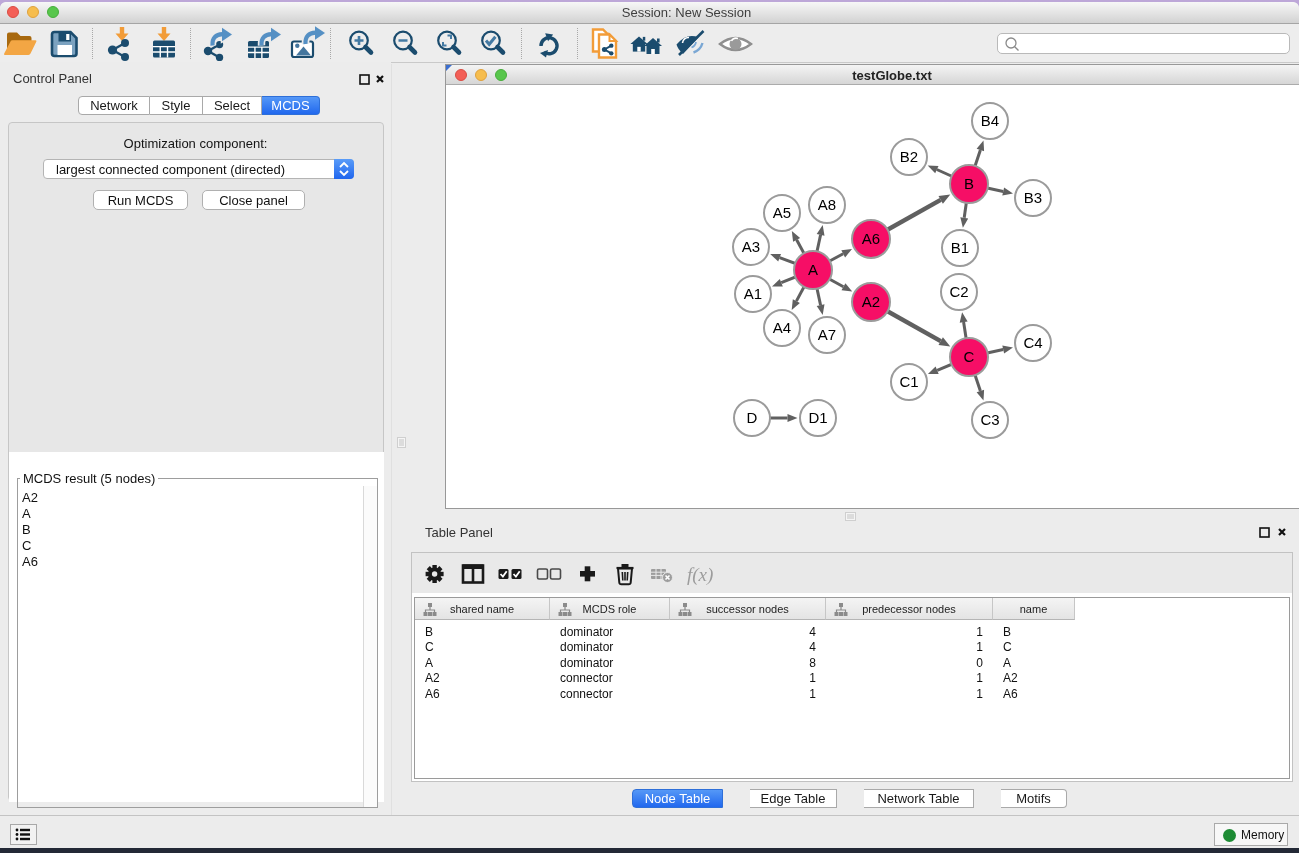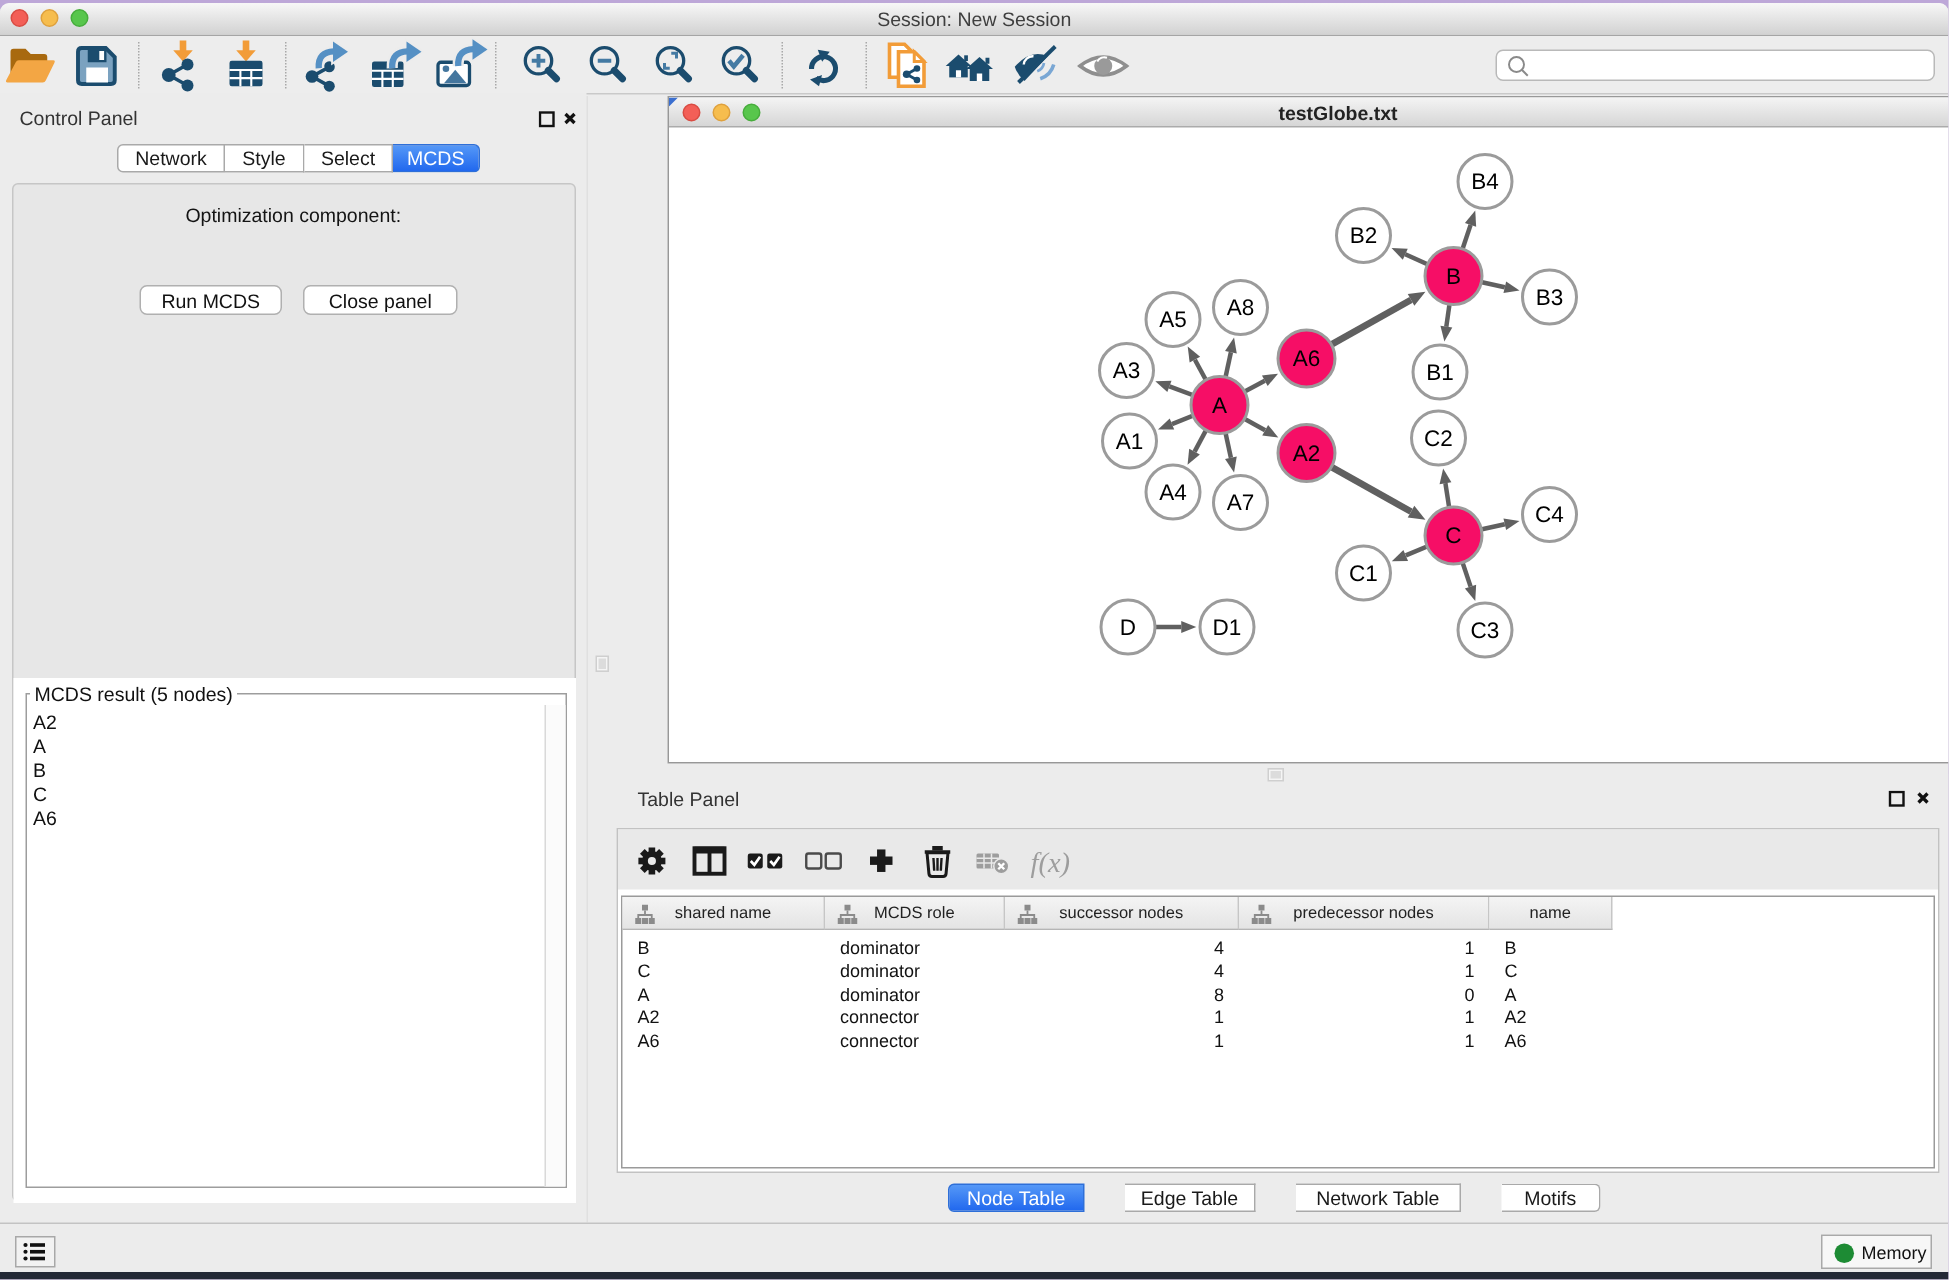--- a/index.html
+++ b/index.html
@@ -4,21 +4,21 @@
 <style>
   * { margin:0; padding:0; box-sizing:border-box; }
   html,body { width:1299px; height:853px; overflow:hidden; }
   body { font-family:"Liberation Sans", sans-serif; position:relative; background:#bda7d8; }
   .abs { position:absolute; }
   
   #win { position:absolute; left:0; top:2px; width:1299px; height:846px;
          background:#ececec; border-radius:6px 6px 0 0; overflow:hidden; }
   #titlebar { position:absolute; left:0; top:0; width:1299px; height:22px;
               background:linear-gradient(#f7f7f7,#d2d2d2); border-bottom:1px solid #a5a5a5;
-              border-radius:6px 6px 0 0; }
+              border-radius:6px 6px 0 0;padding-left:37px; }
   #titlebar .title { position:absolute; width:100%; text-align:center; top:3px;
                      font-size:13px; color:#3e3e3e; }
   .tl { position:absolute; top:5px; width:12px; height:12px; border-radius:50%; }
   #toolbar { position:absolute; left:0; top:22px; width:1299px; height:39px;
              background:#ededed; border-bottom:1px solid #c9c9c9; }
   .tsep { position:absolute; top:4px; height:31px; width:0;
           border-left:1px dotted #a8a8a8; }
   #searchbox { position:absolute; left:997px; top:9px; width:293px; height:21px;
                background:#fff; border:1px solid #b9b9b9; border-radius:5px; }
   
@@ -51,21 +51,21 @@
            background:#fff; border:1px solid #b4b4b4; border-radius:4px; font-size:13px;
            color:#111; line-height:19px; text-align:left; padding-left:12px; }
   #combo .step { position:absolute; right:-1px; top:-1px; width:20px; height:20px;
                  background:linear-gradient(#5a9cf8,#2066ee); border-radius:0 4px 4px 0; }
   .btn { position:absolute; height:20px; background:#fff; border:1px solid #b0b0b0;
          border-radius:5px; font-size:13px; color:#111; text-align:center; line-height:19px; }
   #resultpanel { position:absolute; left:9px; top:390px; width:375px; height:350px;
                  background:#fff; }
   #fieldset { position:absolute; left:8px; top:3px; width:361px; height:337px;
               border:1px solid #9d9d9d; }
-  #fieldset { position:relative; }
+  #fieldset { position:relative;margin-top:16px; }
   #fieldset legend { font-size:13px; color:#111; margin-left:2px; padding:0 3px; }
   #fslist { position:absolute; left:4px; top:4px; font-size:13px; color:#111; line-height:16px; }
   #fsscroll { position:absolute; right:0; top:0; width:14px; height:100%;
               background:#fbfbfb; border-left:1px solid #d9d9d9; }
   
   #netwin { position:absolute; left:403px; top:62px; width:894px; height:445px;
             background:#fff; border:1px solid #989898;margin-left:42px; }
   #nettitle { position:absolute; left:0; top:0; width:100%; height:20px;
               background:linear-gradient(#f4f4f4,#d6d6d6); border-bottom:1px solid #ababab; }
   #nettitle .title { position:absolute; width:100%; text-align:center; top:3px;
@@ -207,20 +207,28 @@
       <path d="M18 2 L24 8 M24 2 L18 8" stroke="#111" stroke-width="2.2"></path>
     </svg>
     <div class="tabrow" style="left:78px; top:34px;">
       <div class="tab first" style="width:72px">Network</div>
       <div class="tab" style="width:53px">Style</div>
       <div class="tab" style="width:59px">Select</div>
       <div class="tab sel last" style="width:58px">MCDS</div>
     </div>
     <div id="cpinner"></div>
     <div id="optlabel">Optimization component:</div>
+    <div id="combo">largest connected component (directed)
+      <div class="step">
+        <svg width="20" height="20" viewBox="0 0 20 20">
+          <path d="M6 8 L10 4 L14 8" fill="none" stroke="#fff" stroke-width="1.8"></path>
+          <path d="M6 12 L10 16 L14 12" fill="none" stroke="#fff" stroke-width="1.8"></path>
+        </svg>
+      </div>
+    </div>
     <div class="btn" style="left:93px; top:128px; width:95px;">Run MCDS</div>
     <div class="btn" style="left:202px; top:128px; width:103px;">Close panel</div>
     <div id="resultpanel">
       <fieldset id="fieldset">
           <legend>MCDS result (5 nodes)</legend>
         <div id="fslist">A2<br>A<br>B<br>C<br>A6</div>
         <div id="fsscroll"></div>
       </fieldset>
     </div>
   </div>

